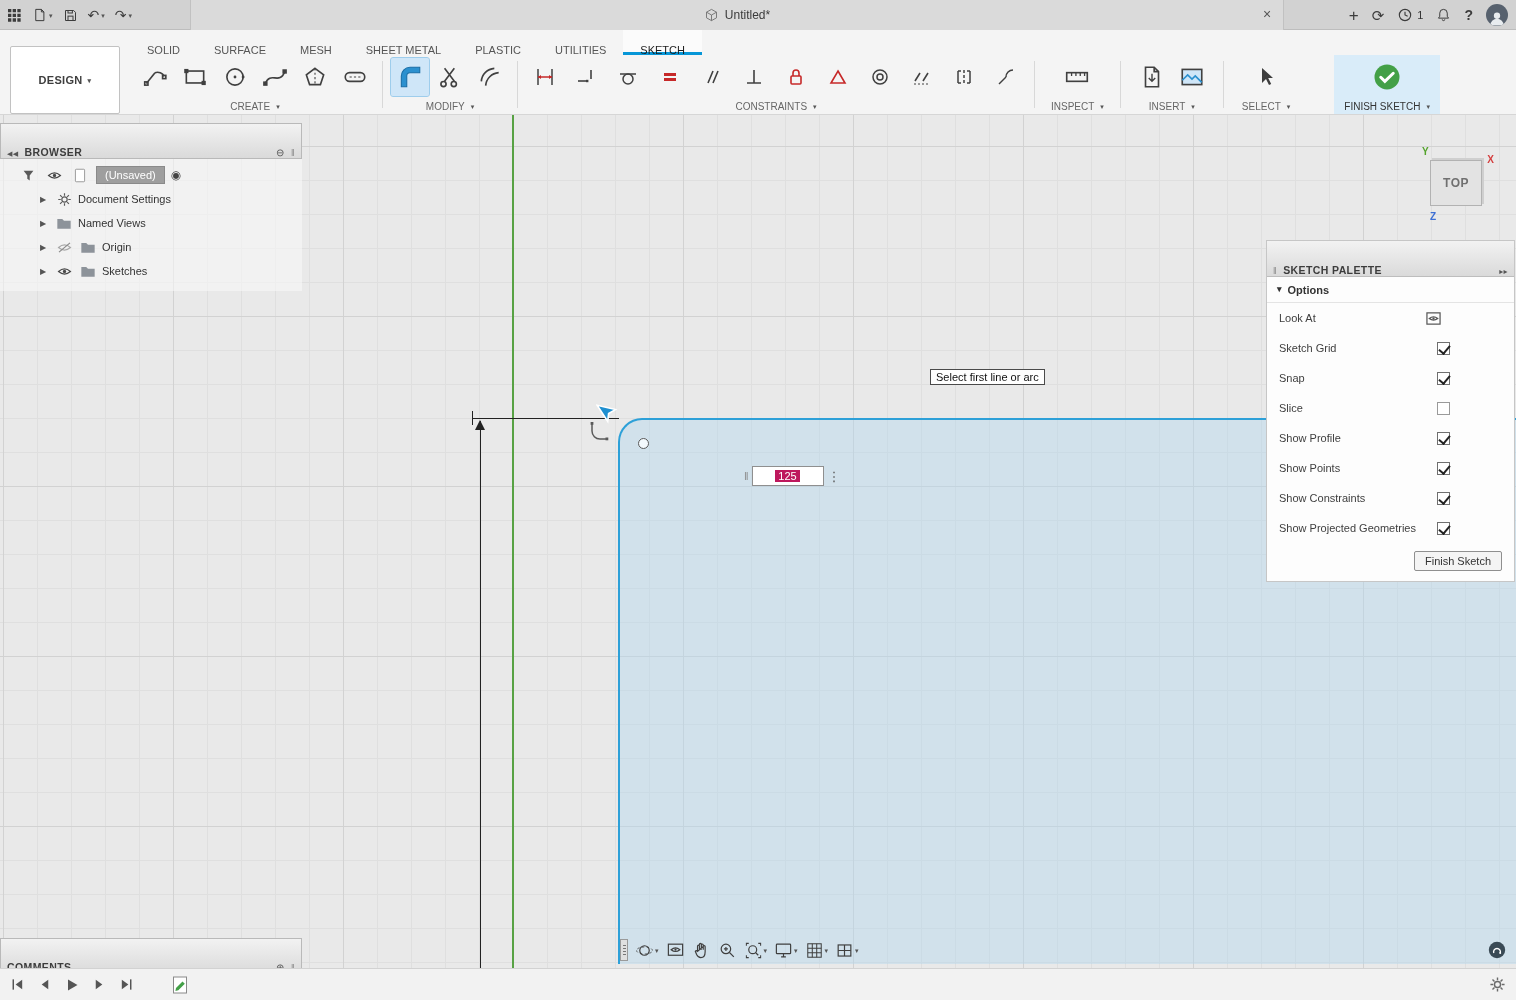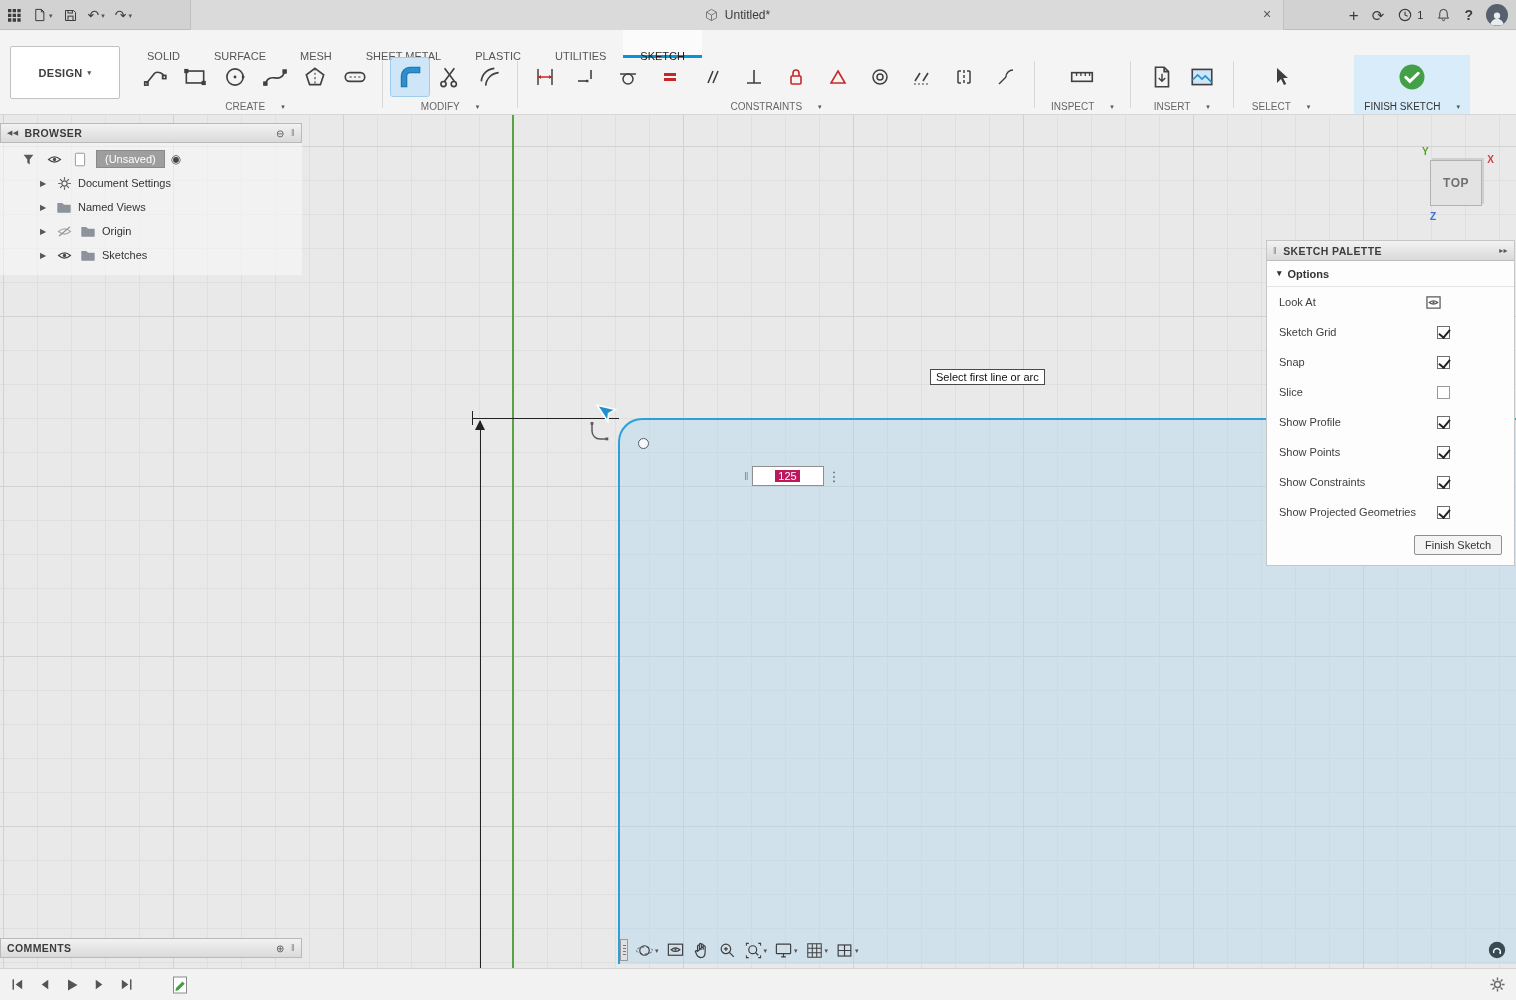--- a/index.html
+++ b/index.html
@@ -16,27 +16,27 @@
   .doc-title{font-size:12px;color:#3a3a3a}
   .tab-close{position:absolute;right:8px;top:6px;font-size:14px;color:#555;width:16px;text-align:center}
   .tb-right{position:absolute;right:4px;top:0;height:30px;display:flex;align-items:center;gap:13px;padding-right:4px}
   .glyph{font-size:14px;color:#3c3c3c;line-height:1}
   .job-badge{font-size:11px;color:#333;margin-left:-9px}
   .avatar{width:22px;height:22px;border-radius:50%;background:#57616e;overflow:hidden;display:flex;align-items:flex-end;justify-content:center}
 
   
   .toolbar{position:absolute;top:30px;left:0;right:0;height:85px;background:#f4f4f4;border-bottom:1px solid #d6d6d6;z-index:55}
   .ribbon-tabs{position:absolute;left:130px;top:0;height:25px;display:flex}
-  .rtab{padding:14px 17px;line-height:25px;color:#555;font-size:11px;cursor:default;white-space:nowrap}
+  .rtab{padding:8px 17px;line-height:25px;color:#555;font-size:11px;cursor:default;white-space:nowrap}
   .rtab.active{color:#1d1d1d;background:#fbfbfb;box-shadow:inset 0 -3px 0 #0696d7}
-  .design-btn{position:absolute;left:10px;top:16px;width:110px;height:53px;background:#fff;border:1px solid #c2c2c2;border-radius:2px;display:flex;align-items:center;justify-content:center;gap:5px;font-weight:bold;color:#3e3e3e;letter-spacing:.3px}
+  .design-btn{position:absolute;left:10px;top:16px;width:110px;height:68px;background:#fff;border:1px solid #c2c2c2;border-radius:2px;display:flex;align-items:center;justify-content:center;gap:5px;font-weight:bold;color:#3e3e3e;letter-spacing:.3px}
   .groups{position:absolute;left:130px;top:25px;height:59px;display:flex;align-items:stretch}
   .group{display:flex;flex-direction:column;align-items:center;padding:1px 6px 0}
   .group .tools{flex:1;display:flex;align-items:center;gap:2px}
-  .glabel{height:16px;font-size:10px;color:#666;display:flex;align-items:center;gap:16px;white-space:nowrap}
+  .glabel{height:16px;font-size:10px;color:#666;display:flex;align-items:center;gap:6px;white-space:nowrap}
   .tool{width:38px;height:38px;display:flex;align-items:center;justify-content:center;border-radius:2px}
   .tool.cns{width:40px}
   .tool.active{background:#cfe6f8;outline:1px solid #9ecdec}
   .gdivider{width:1px;background:#d8d8d8;margin:6px 2px}
   .group.finish{background:#d9ecf9;margin-left:28px;padding:1px 10px 0}
   svg{display:block}
 
   
   .canvas{position:absolute;left:0;top:115px;right:0;height:853px;background-color:#e9e9e9;
     background-image:
@@ -56,21 +56,21 @@
   .cursor{position:absolute;left:596px;top:285px}
   .cursor-badge{position:absolute;left:588px;top:306px}
   .tooltip{position:absolute;left:930px;top:254px;background:#fefefe;border:1px solid #4a4a4a;padding:1px 5px;font-size:11px;color:#111;white-space:nowrap}
   .dim-edit{position:absolute;left:744px;top:351px;display:flex;align-items:center;gap:4px}
   .dim-grip{color:#8a8a8a;font-size:11px;letter-spacing:-1px}
   .dim-box{width:72px;height:20px;background:#fff;border:1px solid #8f8f8f;display:flex;align-items:center;justify-content:center}
   .dim-val{background:#be185d;color:#fff;padding:0 3px;font-size:11px}
   .dim-menu{color:#555;font-size:13px}
 
   
-  .panel-header{height:20px;background:linear-gradient(#f2f2f2,#dadada);border:1px solid #b9b9b9;display:flex;align-items:center;padding:0 6px;gap:6px;font-size:10.5px;font-weight:bold;color:#3c3c3c;letter-spacing:.4px}
+  .panel-header{height:36px;background:linear-gradient(#f2f2f2,#dadada);border:1px solid #b9b9b9;display:flex;align-items:flex-end;padding:0 6px;gap:6px;font-size:10.5px;font-weight:bold;color:#3c3c3c;letter-spacing:.4px}
   .ph-spacer{flex:1}
   .ph-ico{font-size:10px;color:#555;font-weight:normal}
   .ph-grip{font-size:9px;color:#888;font-weight:normal}
 
   
   .browser{position:absolute;left:0;top:8px;width:302px;z-index:20}
   .browser-body{background:rgba(250,250,250,.55);padding:4px 0 8px}
   .trow{height:24px;display:flex;align-items:center;gap:4px}
   .trow .exp{width:14px;text-align:center;font-size:8px;color:#555;margin-left:36px}
   .trow.root{gap:6px}

